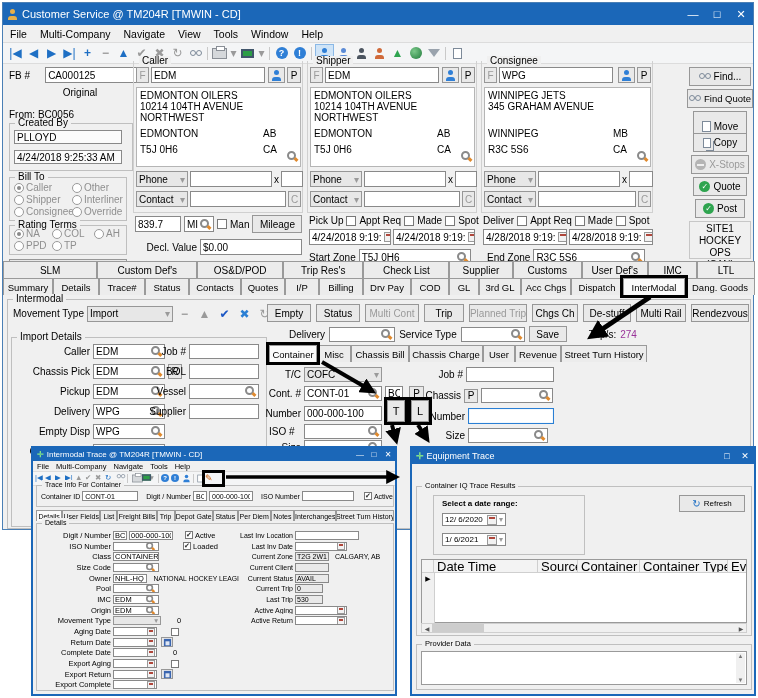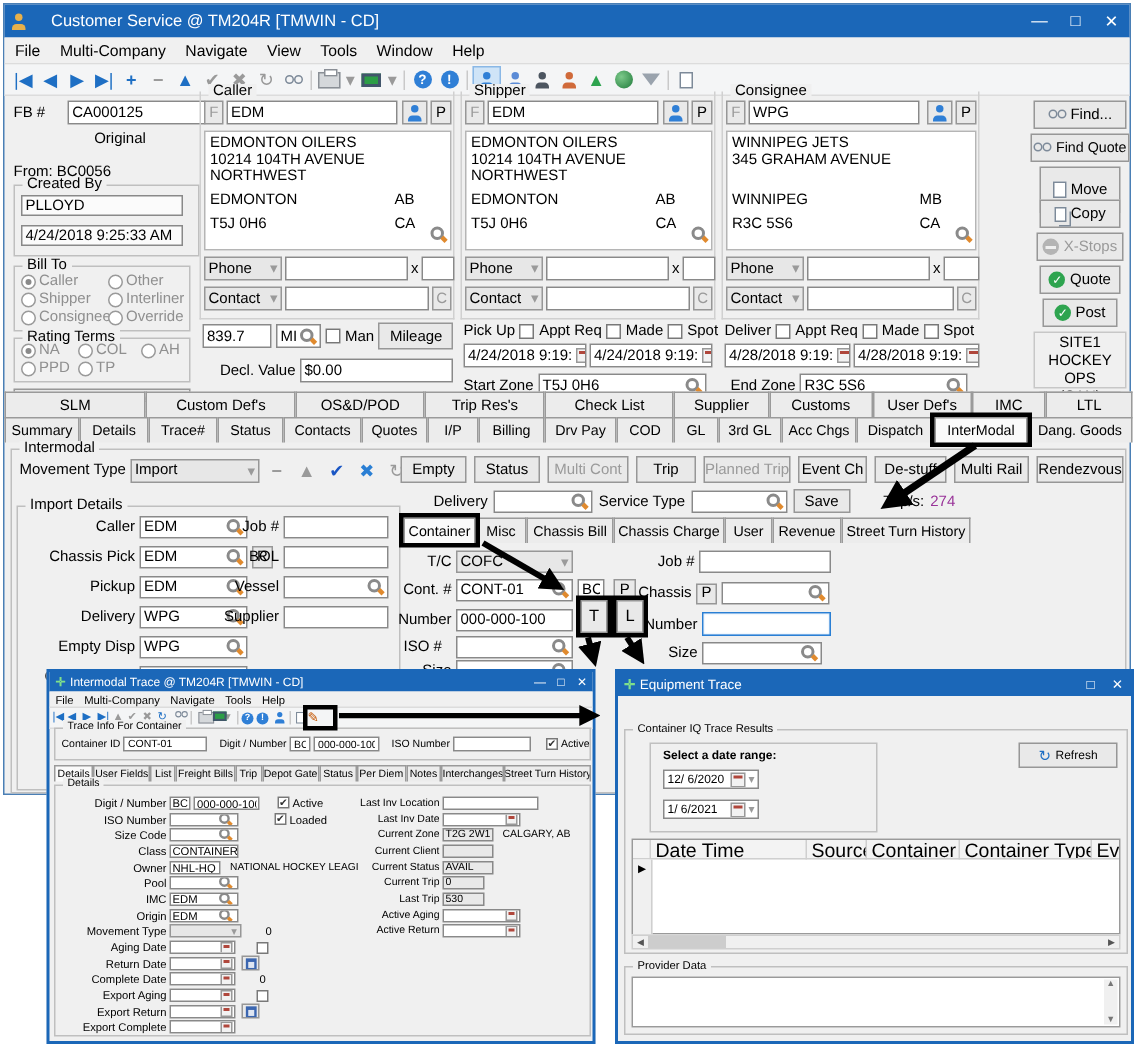--- a/index.html
+++ b/index.html
@@ -1,21 +1,21 @@
 <!DOCTYPE html>
 <html><head>
 <meta charset="utf-8">
 <style>
 html,body{margin:0;padding:0}
 body{position:relative;width:758px;height:698px;background:#fff;font-family:"Liberation Sans",sans-serif;font-size:10px;color:#000;overflow:hidden}
 .abs{position:absolute;box-sizing:border-box}
 .win{position:absolute;background:#f0f0f0;box-sizing:border-box}
 #main-win{border:1px solid #4a7fb5}
 .child-win{border:2px solid #1b67b8;z-index:10}
-.tb{background:#1b67b8;color:#fff;display:flex;align-items:center;padding-left:4px;gap:16px;box-sizing:border-box}
+.tb{background:#1b67b8;color:#fff;display:flex;align-items:center;padding-left:4px;gap:4px;box-sizing:border-box}
 .tb .t{flex:1;white-space:nowrap;overflow:hidden}
 .wbtns{display:flex;height:100%}
 .wbtn{width:24px;display:flex;align-items:center;justify-content:center}
 .menu{display:flex;align-items:center;background:#f0f0f0;border-bottom:1px solid #dcdcdc;box-sizing:border-box}
 .menu span{white-space:nowrap}
 .tbar{display:flex;align-items:center;background:#f4f5f6;border-bottom:1px solid #dcdcdc;box-sizing:border-box;position:relative}
 .ti{display:inline-flex;align-items:center;justify-content:center;width:17px;height:17px;font-size:12px;flex:0 0 auto}
 .ti9{width:10px;height:11px;font-size:7.5px}
 .sep{width:1px;height:13px;background:#c9c9c9;margin:0 2px;flex:0 0 auto}
 .blue{color:#1e6fc4}.gray{color:#9a9a9a}.grn{color:#2ea44f}
@@ -483,21 +483,21 @@
     <span class="ti" style="color:#1a56c4">✔</span>
     <span class="ti" style="color:#2a7fd4">✖</span>
     <span class="ti gray">↻</span>
   </div>
   <div class="row" style="left:264px;top:301px;gap:5px">
     <button class="btn" style="width:44px;height:18px">Empty</button>
     <button class="btn" style="width:44px;height:18px">Status</button>
     <button class="btn dis" style="width:54px;height:18px">Multi Cont</button>
     <button class="btn" style="width:40px;height:18px">Trip</button>
     <button class="btn dis" style="width:58px;height:18px">Planned Trip</button>
-    <button class="btn" style="width:46px;height:18px">Event Ch</button>
+    <button class="btn" style="width:46px;height:18px">Chgs Ch</button>
     <button class="btn" style="width:48px;height:18px">De-stuff</button>
     <button class="btn" style="width:50px;height:18px">Multi Rail</button>
     <button class="btn" style="width:58px;height:18px">Rendezvous</button>
   </div>
   <div class="row" style="left:286px;top:323px;gap:4px">
     <span class="lbl">Delivery</span>
     <div class="inp" style="width:66px;height:15px">
         <span style="flex:1"></span>
         <span class="lk"></span>
       </div>
@@ -727,30 +727,30 @@
       <div class="trow">
           <span class="tl">ISO Number</span>
           <div class="inp" style="width:46px">
             <span style="flex:1"></span>
             <span class="lk"></span>
           </div>
           <span class="cb" style="margin-left:22px" data-checked="true"></span>
           <span>Loaded</span>
         </div>
       <div class="trow">
-          <span class="tl">Size Code</span>
-          <div class="inp" style="width:46px">
-            <span style="flex:1"></span>
-            <span class="lk"></span>
-          </div>
-        </div>
-      <div class="trow">
           <span class="tl">Class</span>
           <div class="inp" style="width:46px">
             <span style="flex:1">CONTAINER</span>
+          </div>
+        </div>
+      <div class="trow">
+          <span class="tl">Size Code</span>
+          <div class="inp" style="width:46px">
+            <span style="flex:1"></span>
+            <span class="lk"></span>
           </div>
         </div>
       <div class="trow">
           <span class="tl">Owner</span>
           <div class="inp" style="width:46px">
             <span style="flex:1">NHL-HQ</span>
             <span class="lk"></span>
           </div>
           <span style="margin-left:4px;font-size:6.8px">NATIONAL HOCKEY LEAGI</span>
         </div>

